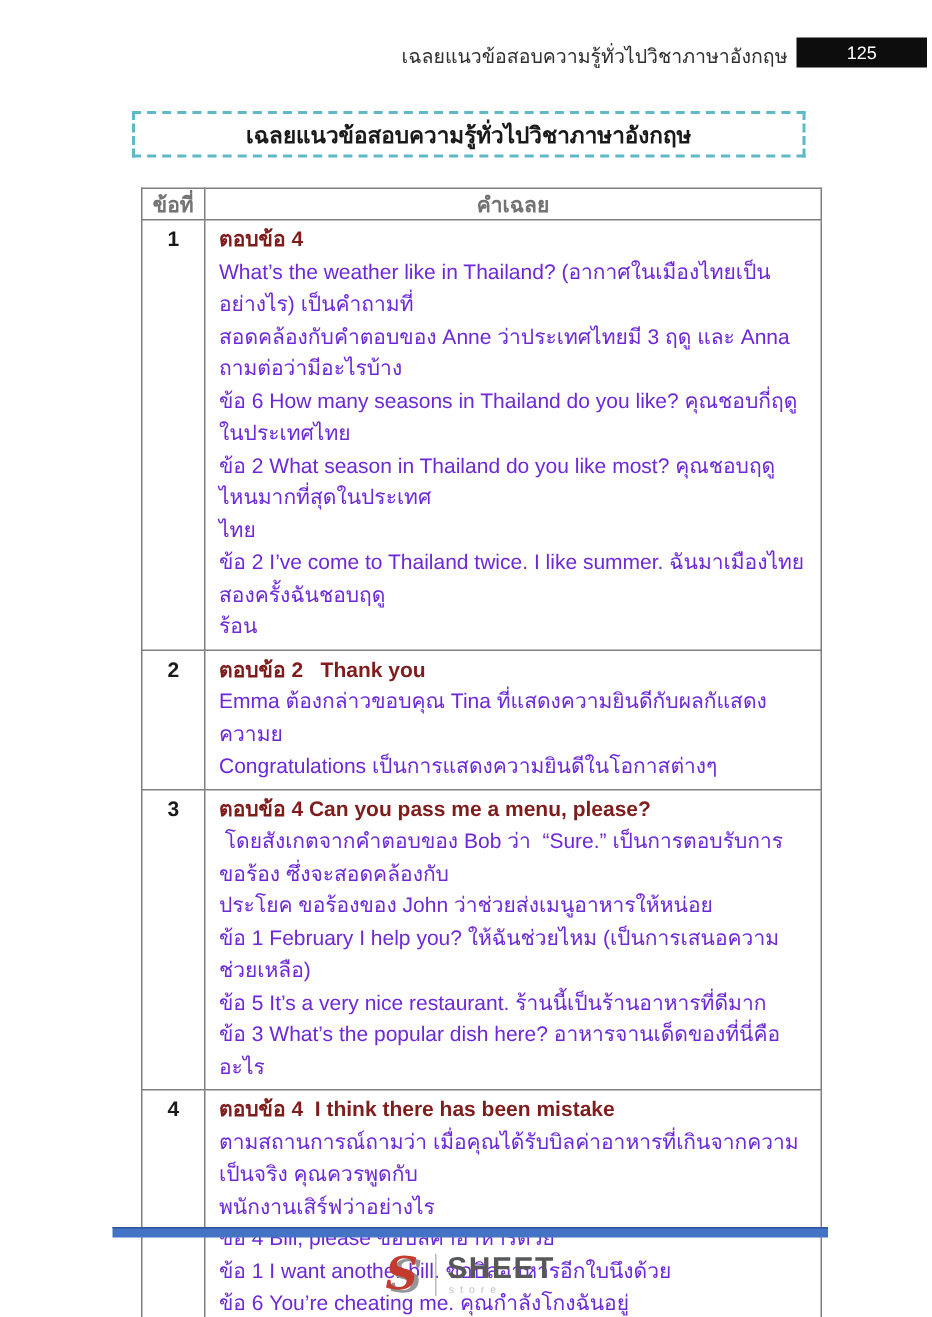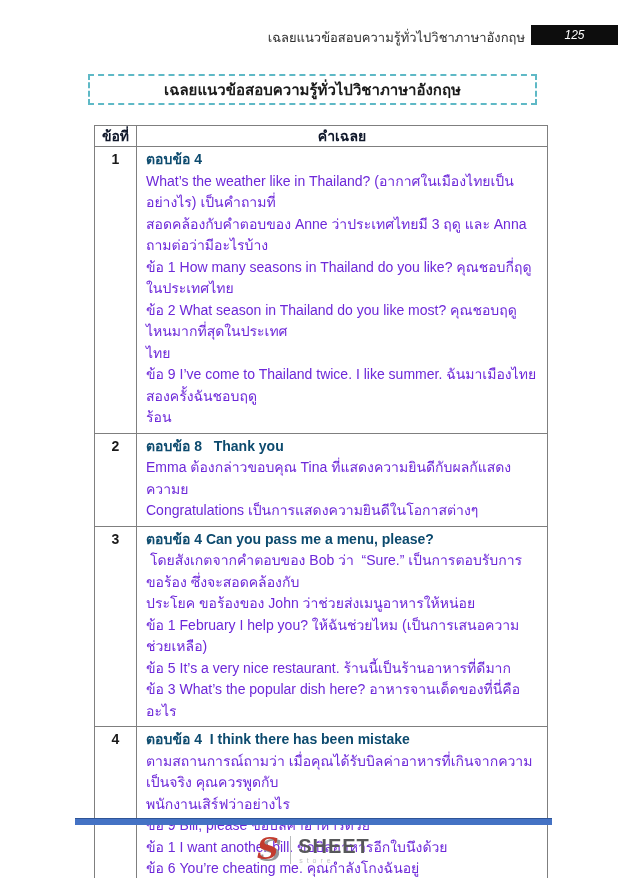--- a/index.html
+++ b/index.html
@@ -14,21 +14,21 @@
 
   
   .running-header {
     position: absolute; top: 27px; right: 96px;
     font-size: 13px; color: #2f2f2f;
   }
   .page-badge {
     position: absolute; top: 25px; left: 531px;
     width: 87px; height: 20px;
     background: #0d0d0d; color: #ffffff;
-    font-size: 12px; line-height: 20px; text-align: center; font-style: italic;
+    font-size: 12px; line-height: 20px; text-align: center;
   }
 
   
   .title-box {
     position: absolute; top: 74px; left: 88px; width: 449px; height: 31px;
     border: 2px dashed #5fb9c6;
     background: #ffffff;
     display: flex; align-items: center; justify-content: center;
   }
   .title-box .title-text {
@@ -40,32 +40,32 @@
     position: absolute; top: 125px; left: 94px; width: 454px;
     border-collapse: collapse; table-layout: fixed;
   }
   table.answers th, table.answers td {
     border: 1px solid #7f7f7f;
     font-size: 14px;
     vertical-align: top;
   }
   table.answers th {
     font-weight: bold; text-align: center;
-    height: 21px; line-height: 20px; color: #0f172a; margin-top: 36px;
+    height: 21px; line-height: 20px; color: #737373; margin-top: 36px;
   }
   col.c-num { width: 42px; }
   td.num-cell {
     text-align: center; font-weight: bold; color: #1a1a1a;
     padding-top: 2px; line-height: 21px;
   }
   td.ans-cell { padding: 2px 8px 4px 9px; }
   .ans-line {
     line-height: 21.5px; white-space: pre-wrap; color: #6d28d9;
   }
-  .ans-line.bold { font-weight: bold; color: #0c4a6e; }
+  .ans-line.bold { font-weight: bold; color: #7f1d1d; }
   table.answers tr:last-child td { height: 66px; }
 
   
   .footer-rule {
     position: absolute; top: 818px; left: 75px; width: 477px; height: 7px;
     background: #4472c4;
     border-top: 1px solid #2f5597;
   }
   .brand-logo {
     position: absolute; top: 832px; left: 0; right: 0;
@@ -106,31 +106,31 @@
       <th>คำเฉลย</th>
     </tr>
   </thead>
   <tbody id="answers-body">
       <tr>
     <td class="num-cell">1</td>
     <td class="ans-cell">
           <div class="ans-line bold">ตอบข้อ 4</div>
           <div class="ans-line">What’s the weather like in Thailand? (อากาศในเมืองไทยเป็นอย่างไร) เป็นคำถามที่</div>
           <div class="ans-line">สอดคล้องกับคำตอบของ Anne ว่าประเทศไทยมี 3 ฤดู และ Anna ถามต่อว่ามีอะไรบ้าง</div>
-          <div class="ans-line">ข้อ 1 How many seasons in Thailand do you like? คุณชอบกี่ฤดูในประเทศไทย</div>
+          <div class="ans-line">ข้อ 6 How many seasons in Thailand do you like? คุณชอบกี่ฤดูในประเทศไทย</div>
           <div class="ans-line">ข้อ 2 What season in Thailand do you like most? คุณชอบฤดูไหนมากที่สุดในประเทศ</div>
           <div class="ans-line">ไทย</div>
-          <div class="ans-line">ข้อ 9 I’ve come to Thailand twice. I like summer. ฉันมาเมืองไทยสองครั้งฉันชอบฤดู</div>
+          <div class="ans-line">ข้อ 2 I’ve come to Thailand twice. I like summer. ฉันมาเมืองไทยสองครั้งฉันชอบฤดู</div>
           <div class="ans-line">ร้อน</div>
         </td>
   </tr>
       <tr>
     <td class="num-cell">2</td>
     <td class="ans-cell">
-          <div class="ans-line bold">ตอบข้อ 8   Thank you</div>
+          <div class="ans-line bold">ตอบข้อ 2   Thank you</div>
           <div class="ans-line">Emma ต้องกล่าวขอบคุณ Tina ที่แสดงความยินดีกับผลกัแสดงความย</div>
           <div class="ans-line">Congratulations เป็นการแสดงความยินดีในโอกาสต่างๆ</div>
         </td>
   </tr>
       <tr>
     <td class="num-cell">3</td>
     <td class="ans-cell">
           <div class="ans-line bold">ตอบข้อ 4 Can you pass me a menu, please?</div>
           <div class="ans-line"> โดยสังเกตจากคำตอบของ Bob ว่า  “Sure.” เป็นการตอบรับการขอร้อง ซึ่งจะสอดคล้องกับ</div>
           <div class="ans-line">ประโยค ขอร้องของ John ว่าช่วยส่งเมนูอาหารให้หน่อย</div>
@@ -138,21 +138,21 @@
           <div class="ans-line">ข้อ 5 It’s a very nice restaurant. ร้านนี้เป็นร้านอาหารที่ดีมาก</div>
           <div class="ans-line">ข้อ 3 What’s the popular dish here? อาหารจานเด็ดของที่นี่คืออะไร</div>
         </td>
   </tr>
       <tr>
     <td class="num-cell">4</td>
     <td class="ans-cell">
           <div class="ans-line bold">ตอบข้อ 4  I think there has been mistake</div>
           <div class="ans-line">ตามสถานการณ์ถามว่า เมื่อคุณได้รับบิลค่าอาหารที่เกินจากความเป็นจริง คุณควรพูดกับ</div>
           <div class="ans-line">พนักงานเสิร์ฟว่าอย่างไร</div>
-          <div class="ans-line">ข้อ 9 Bill, please ขอบิลค่าอาหารด้วย</div>
+          <div class="ans-line">ข้อ 4 Bill, please ขอบิลค่าอาหารด้วย</div>
           <div class="ans-line">ข้อ 1 I want another bill. ขอบิลอาหารอีกใบนึงด้วย</div>
           <div class="ans-line">ข้อ 6 You’re cheating me. คุณกำลังโกงฉันอยู่</div>
         </td>
   </tr>
     </tbody>
 </table>
 
 <div class="footer-rule"></div>
 
 <div class="brand-logo">

